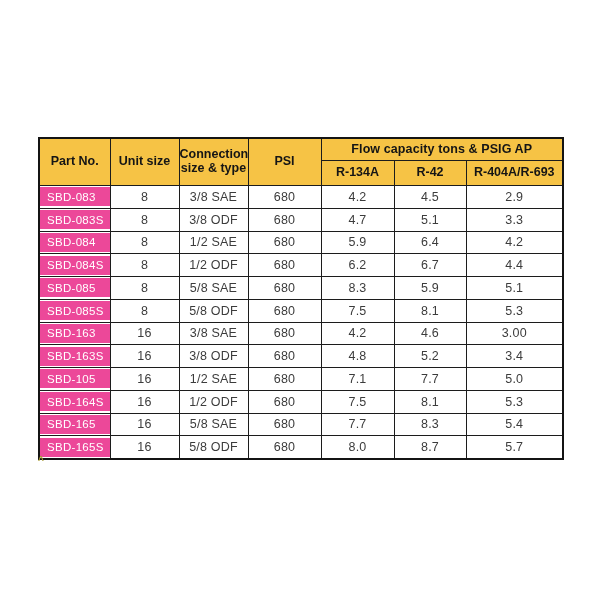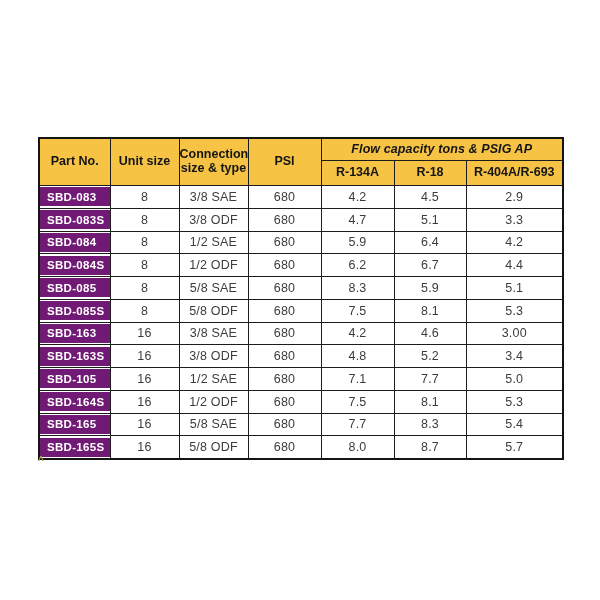--- a/index.html
+++ b/index.html
@@ -29,39 +29,39 @@
     padding: 0;
   }
   table.spec th {
     background: #f6c345;
     color: #151515;
     font-weight: bold;
     font-size: 12.5px;
     line-height: 1.1;
     text-align: center;
   }
-  th.group-th { height: 21px; font-size: 13px; letter-spacing: .1px; font-style: italic; }
+  th.group-th { height: 21px; font-size: 13px; letter-spacing: .1px; }
   tr.subhead th { height: 24px; }
   th.span2 { height: 45px; }
   table.spec td {
     height: 21.75px;
     font-size: 12.5px;
     color: #3c3c3c;
     text-align: center;
     letter-spacing: .2px;
     background: #ffffff;
   }
   td.part-cell {
     padding: 1px 2px 1px 0;
     background: #ffffff;
   }
   .part-chip {
-    background: #701a75;
+    background: #ec4899;
     color: #ffffff;
-    font-weight: bold;
+    font-weight: normal;
     font-size: 11.5px;
     letter-spacing: .3px;
     height: 19px;
     display: flex;
     align-items: center;
     padding-left: 7px;
   }
   .footnote-clip {
     position: absolute;
     left: 38px;
@@ -97,21 +97,21 @@
     <thead>
       <tr>
         <th class="span2" rowspan="2">Part No.</th>
         <th class="span2" rowspan="2">Unit size</th>
         <th class="span2" rowspan="2">Connection size &amp; type</th>
         <th class="span2" rowspan="2">PSI</th>
         <th class="group-th" colspan="3">Flow capacity tons &amp; PSIG AP</th>
       </tr>
       <tr class="subhead">
         <th>R-134A</th>
-        <th>R-18</th>
+        <th>R-42</th>
         <th>R-404A/R-693</th>
       </tr>
     </thead>
     <tbody>
       <tr>
         <td class="part-cell">
             <div class="part-chip">SBD-083</div>
           </td>
         <td>8</td>
         <td>3/8 SAE</td>

